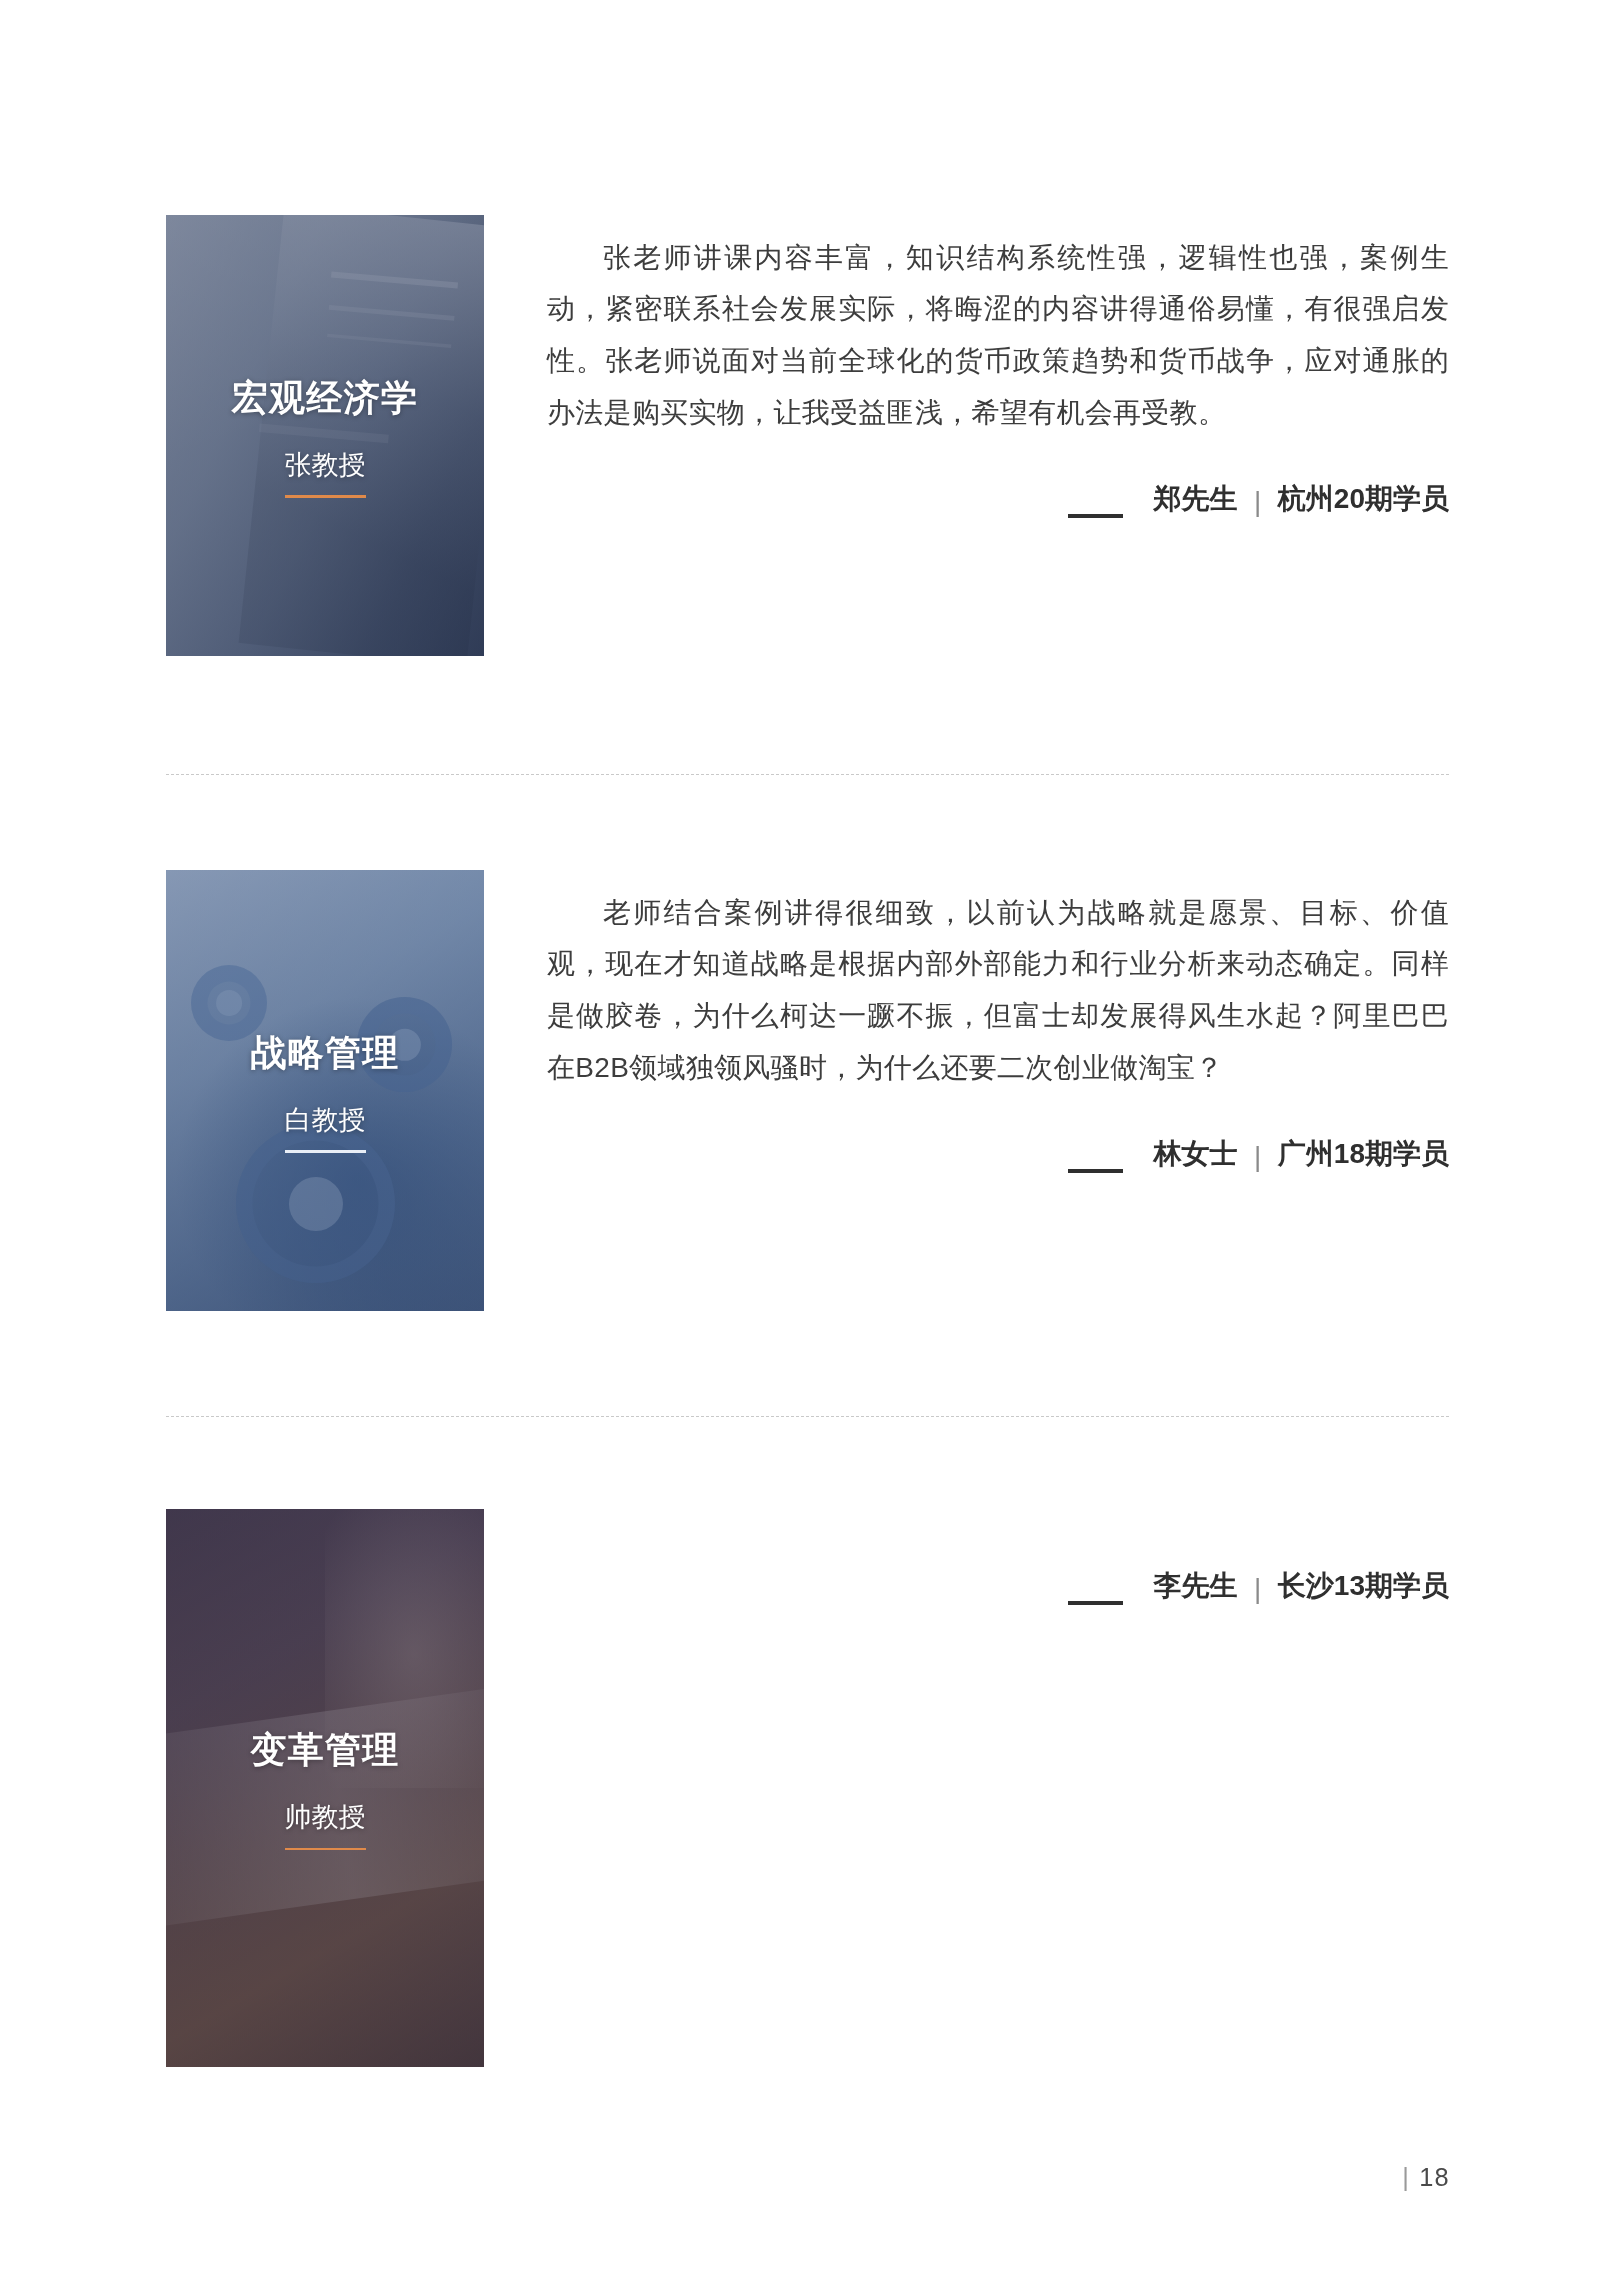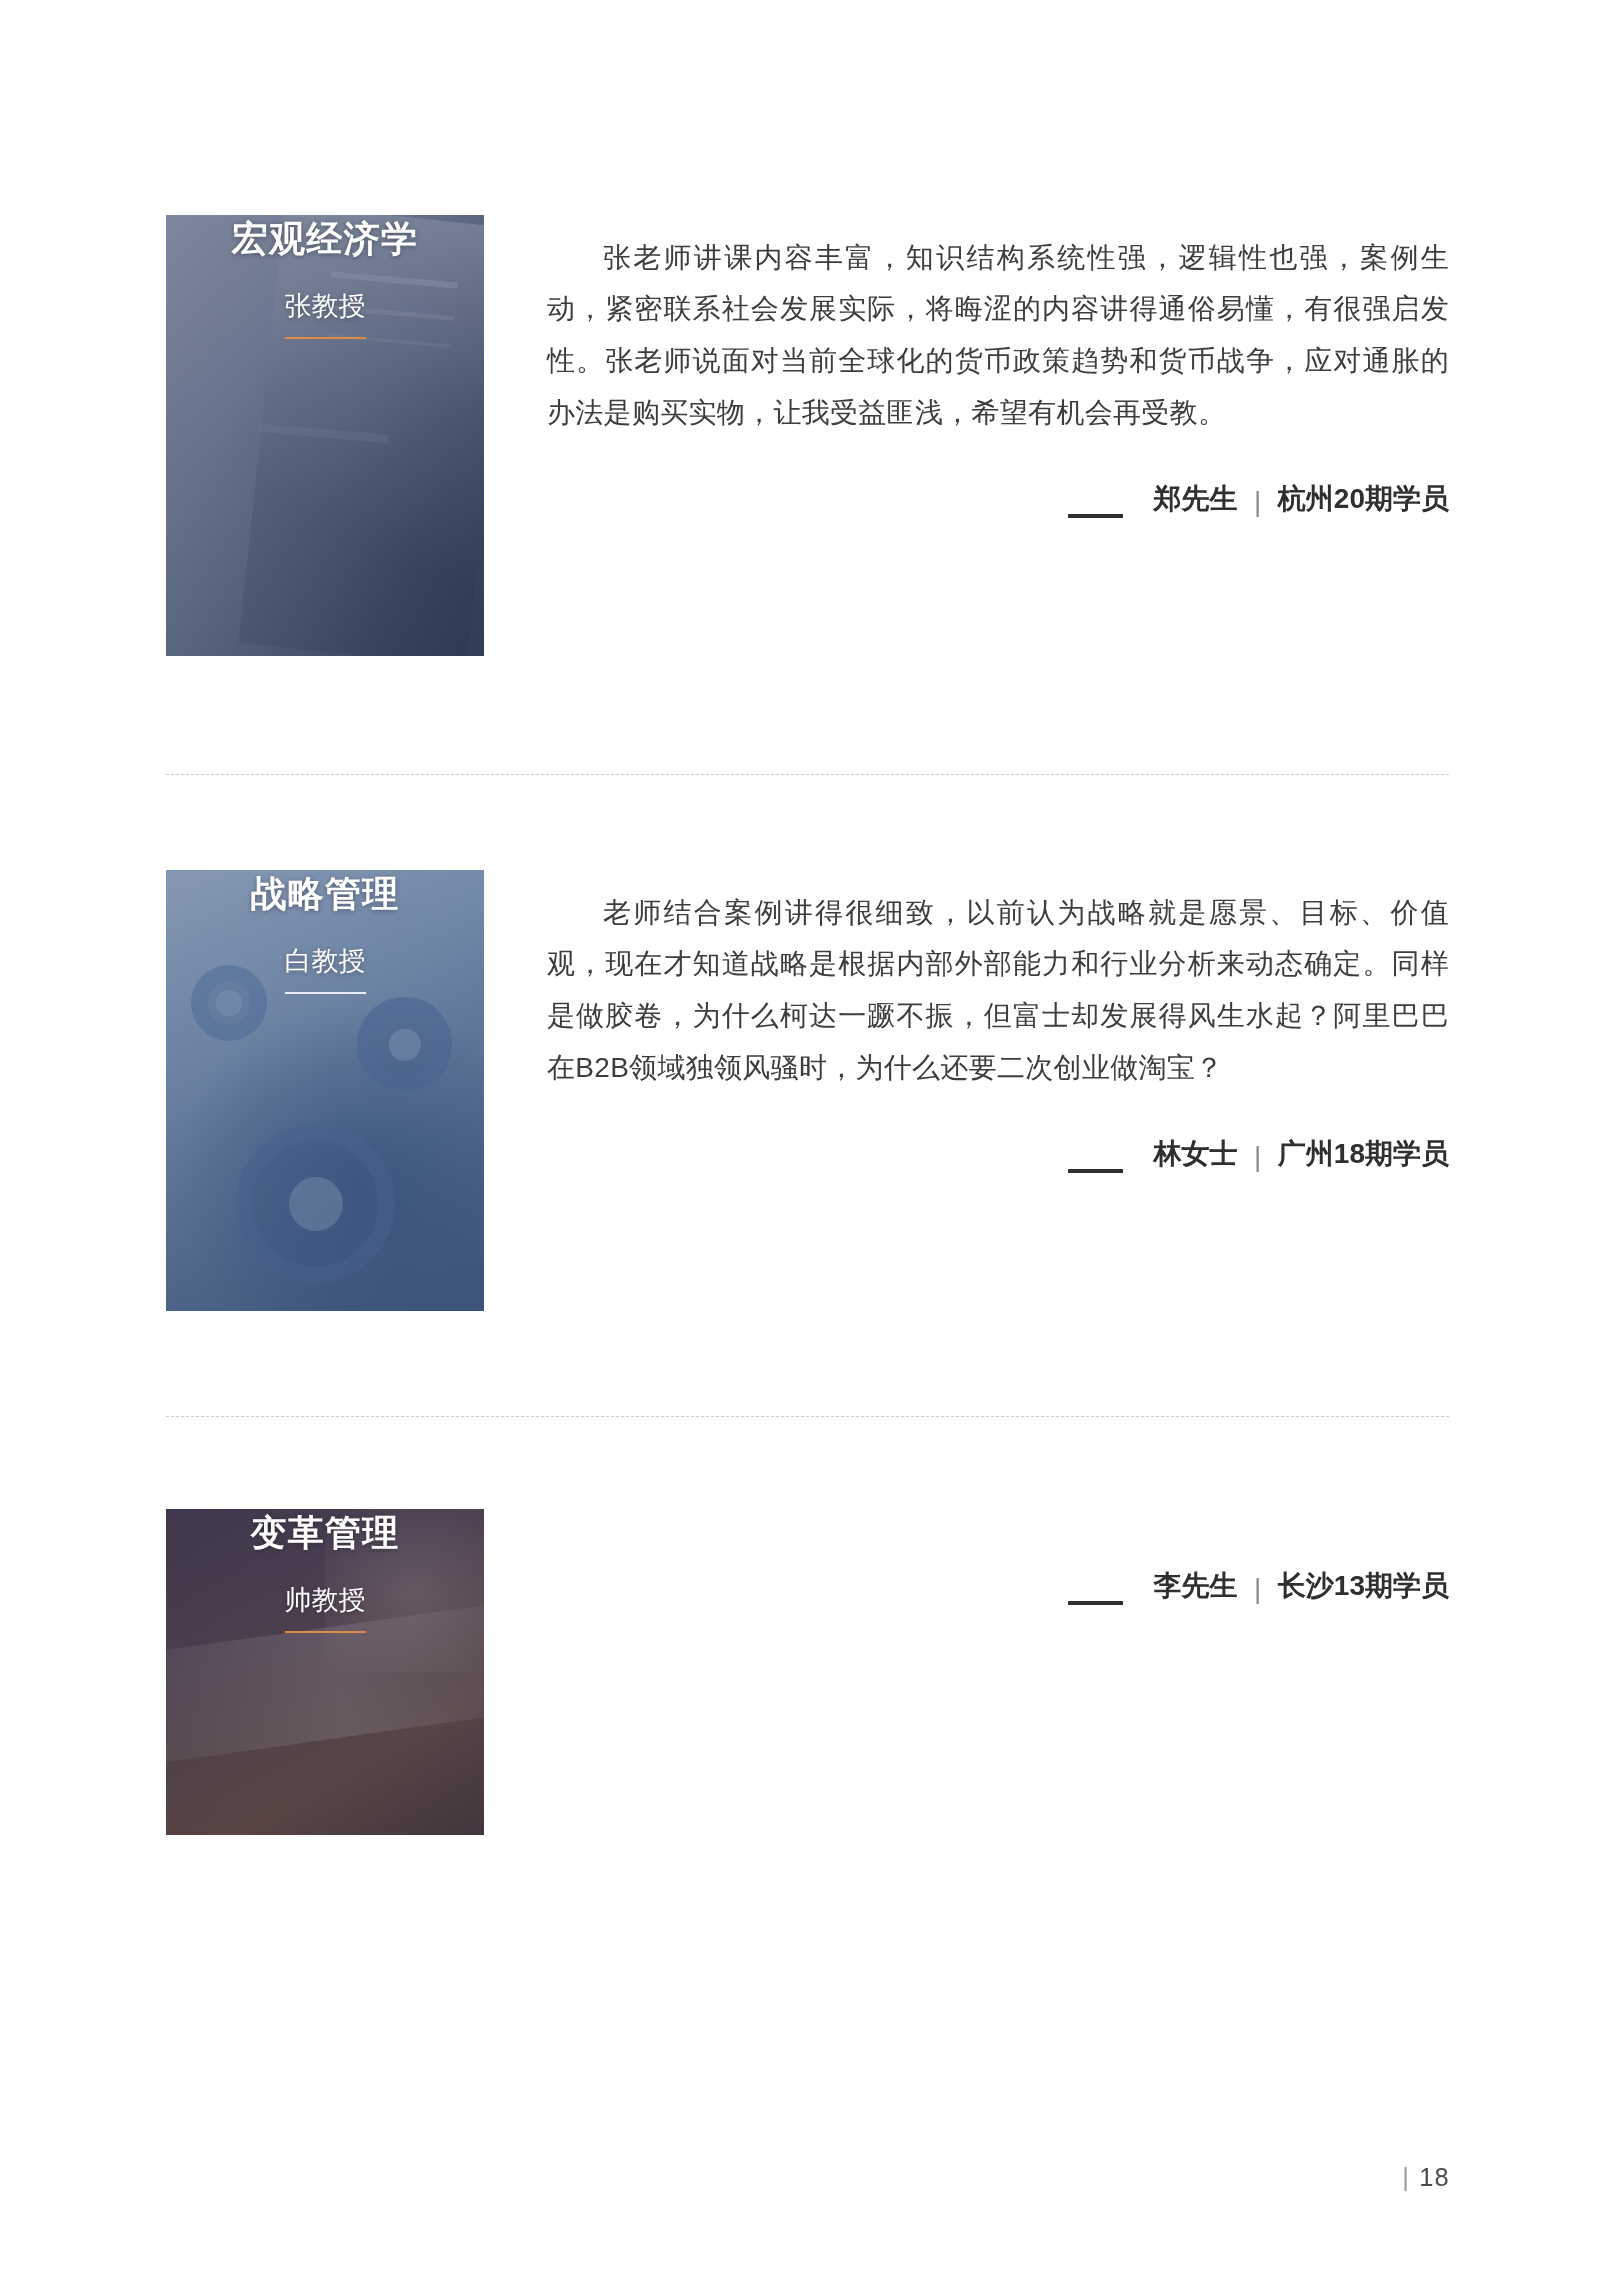--- a/index.html
+++ b/index.html
@@ -35,21 +35,21 @@
   .t2 { top: 870px; }
   .t3 { top: 1509px; }
 
   .card {
     position: relative;
     width: 318px;
     height: 441px;
     flex: 0 0 318px;
     overflow: hidden;
   }
-  .card-3 { height: 326px; }
+  .card-3 { height: 558px; }
 
   
   .card .photo {
     position: absolute;
     inset: 0;
   }
   .photo-macro {
     background:
       linear-gradient(160deg, rgba(255,255,255,0.20) 0%, rgba(255,255,255,0) 45%),
       linear-gradient(115deg, #d8dde2 0%, #b9c2cb 30%, #8e98a5 55%, #5d6674 78%, #3c4350 100%);
@@ -138,21 +138,21 @@
   .tint-dark {
     background: linear-gradient(180deg, rgba(55,45,70,0.55) 0%, rgba(60,45,55,0.55) 100%);
   }
 
   .card-text {
     position: absolute;
     inset: 0;
     display: flex;
     flex-direction: column;
     align-items: center;
-    justify-content: flex-start;
+    justify-content: center;
     color: #ffffff;
   }
   .course-title {
     font-size: 36px;
     font-weight: bold;
     letter-spacing: 1.3px;
     text-shadow: 0 1.3px 5.1px rgba(0,0,0,0.35);
   }
   .teacher-wrap {
     margin-top: 24px;

